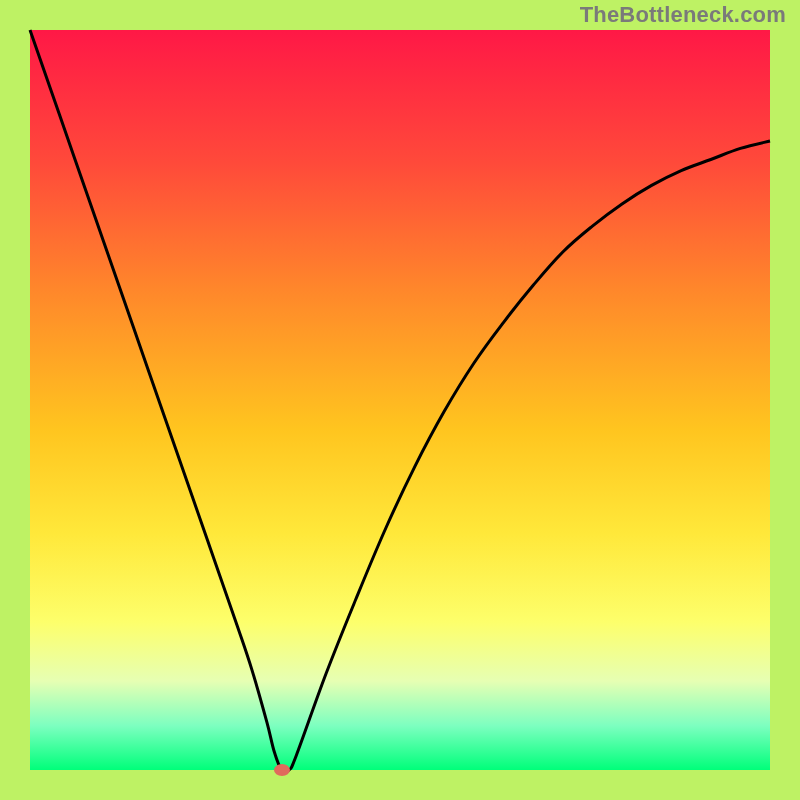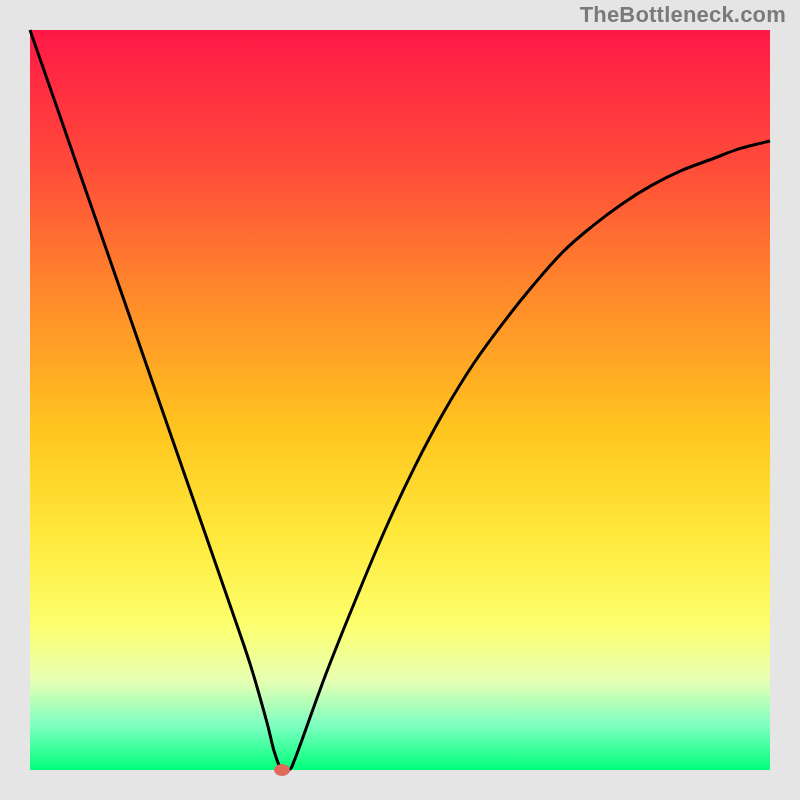--- a/index.html
+++ b/index.html
@@ -1,21 +1,21 @@
 <!DOCTYPE html>
 <html><head>
 <meta charset="utf-8">
 <style>
   * { margin: 0; padding: 0; box-sizing: border-box; }
   html, body { width: 800px; height: 800px; overflow: hidden; background: #000; }
   .frame {
     position: relative;
     width: 800px;
     height: 800px;
-    background: #e5e5e5;
+    background: #bef264;
   }
   .watermark {
     position: absolute;
     top: 2px;
     right: 14px;
     font-family: Arial, Helvetica, sans-serif;
     font-size: 22px;
     font-weight: 600;
     color: #7a7a7a;
     letter-spacing: 0.2px;

